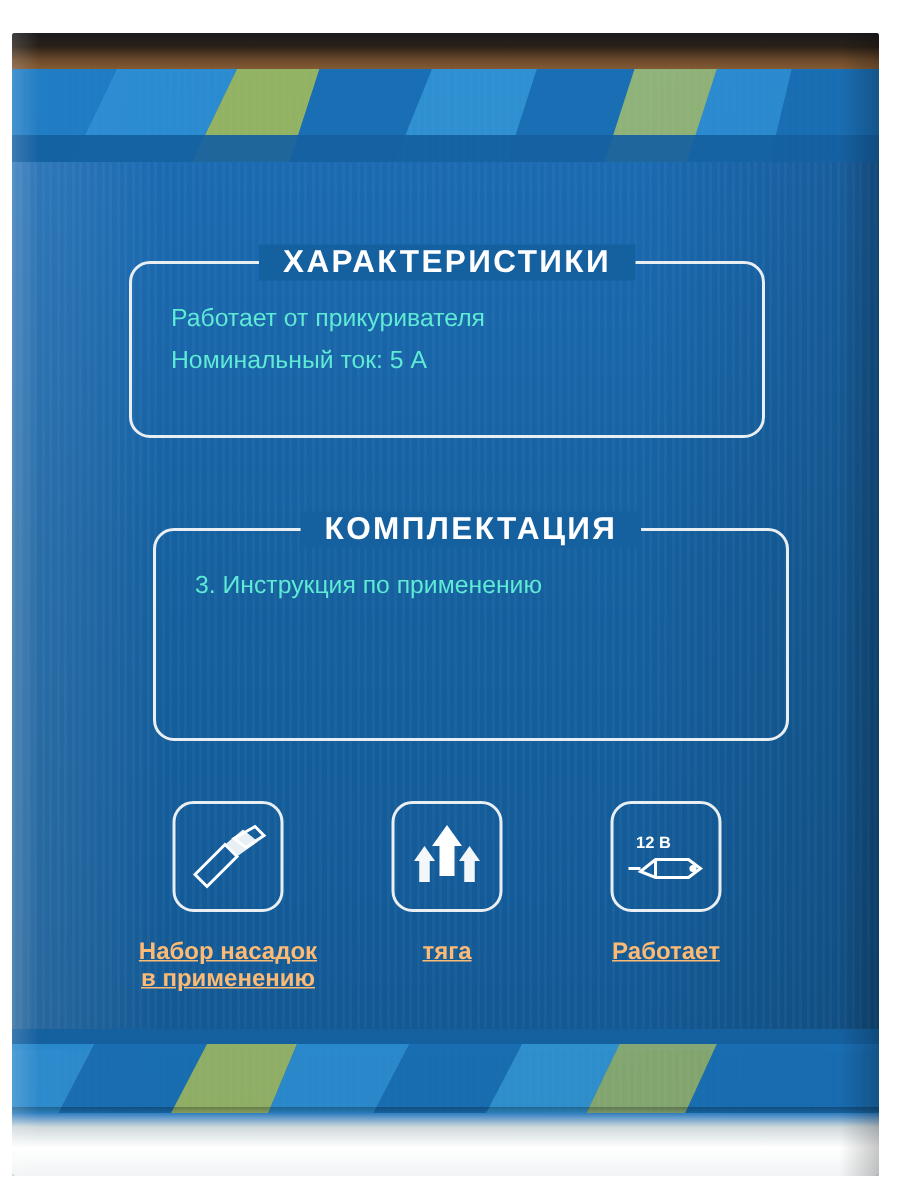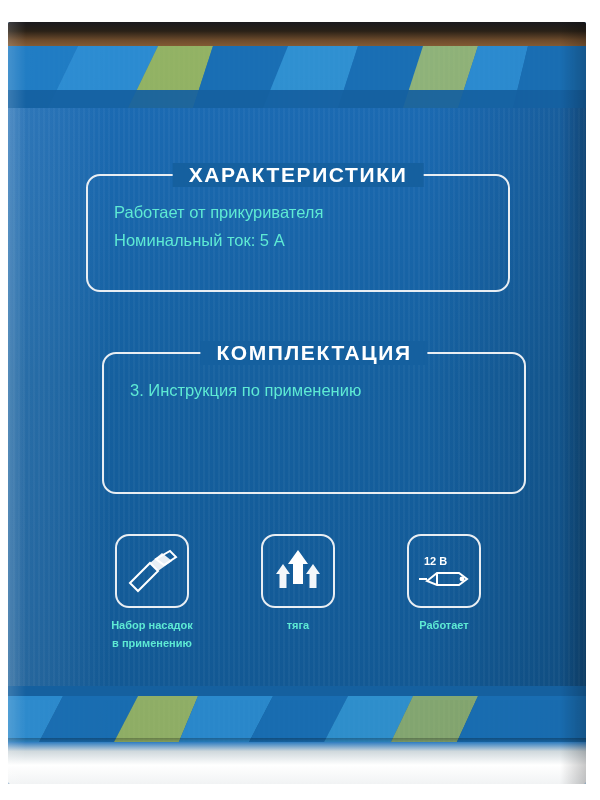--- a/index.html
+++ b/index.html
@@ -127,33 +127,34 @@
     display: flex;
     justify-content: space-between;
   }
   .feature {
     width: 132px;
     text-align: center;
   }
   .feature .badge {
     width: 74px;
     height: 74px;
-    margin: 0 auto 8px;
+    margin: 0 auto 18px;
     border: 2px solid #e9eef3;
     border-radius: 14px;
     display: flex;
     align-items: center;
     justify-content: center;
     box-sizing: border-box;
   }
   .feature .cap {
-    color: #5eead4;
-    font-size: 11px;
+    color: #fdba74;
+    font-size: 16px;
     line-height: 18px;
     font-weight: 600;
+    text-decoration: underline;
   }
 
   
   .fold-right {
     position:absolute;
     right:0; top:0;
     width:26px; height:100%;
     background: linear-gradient(90deg, rgba(0,0,0,0), rgba(0,0,0,.22));
     pointer-events:none;
   }

